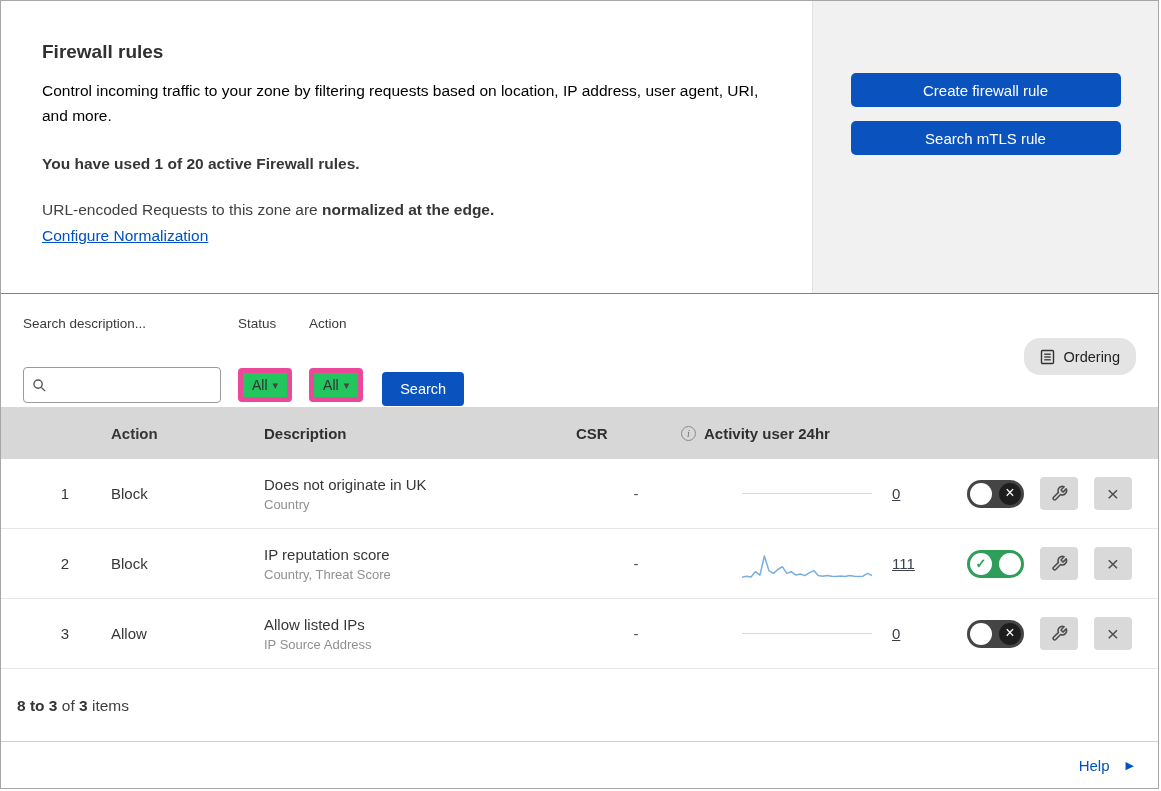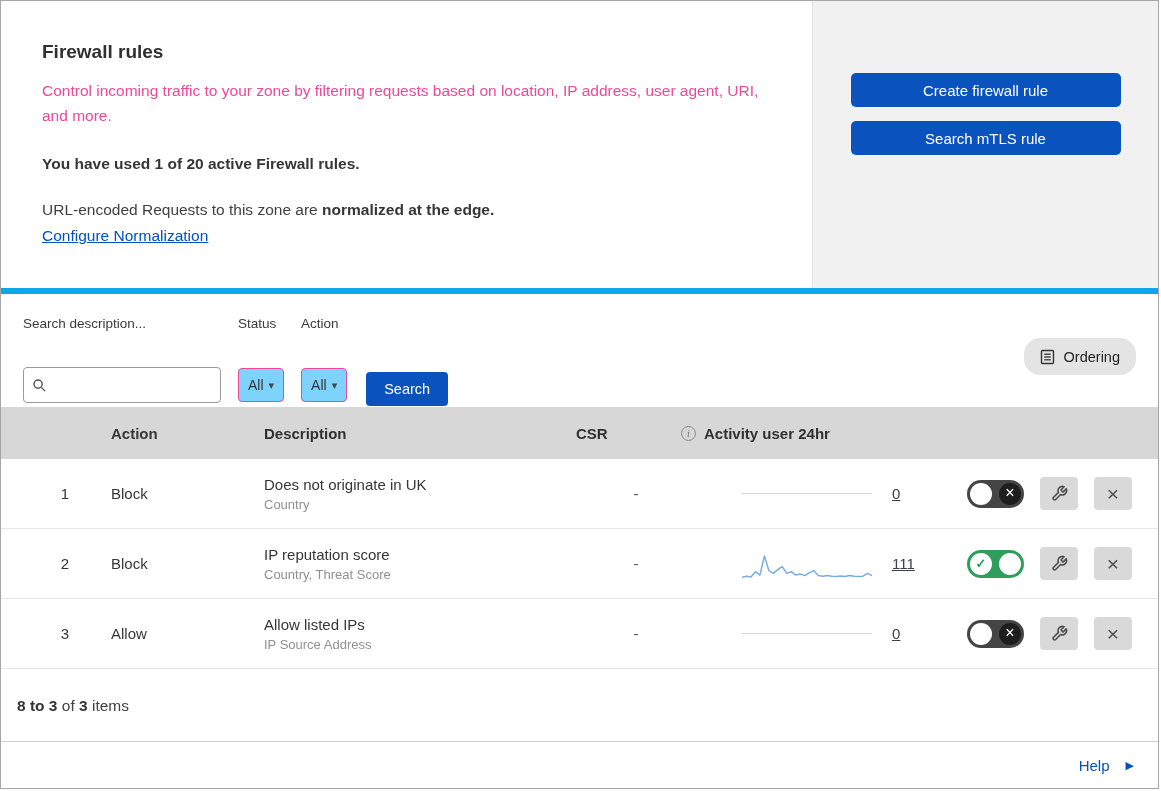--- a/index.html
+++ b/index.html
@@ -12,29 +12,29 @@
     width: 1159px;
     height: 789px;
     border: 1px solid #a6a6a6;
     background: #fff;
     display: flex;
     flex-direction: column;
     overflow: hidden;
   }
 
   
-  .top-card { display: flex; height: 293px; border-bottom: 6px solid #0ea5e9; }
+  .top-card { display: flex; height: 293px; border-bottom: 1px solid #0ea5e9; }
   .top-left { flex: 1; padding: 40px 40px 0 41px; background: #fff; }
   .top-right {
     width: 346px; background: #f1f1f1; border-left: 1px solid #e2e2e2;
     display: flex; flex-direction: column; align-items: center;
     padding-top: 72px; gap: 14px;
   }
   .page-title { font-size: 19px; font-weight: 700; color: #303030; margin-bottom: 16px; }
-  .page-desc { font-size: 15.5px; line-height: 1.6; color: #ec4899; max-width: 725px; }
+  .page-desc { font-size: 15.5px; line-height: 1.6; color: #000000; max-width: 725px; }
   .usage-line { font-size: 15.5px; font-weight: 700; color: #363636; margin-top: 26px; }
   .norm-line { font-size: 15.5px; color: #414141; margin-top: 28px; }
   .norm-line b { color: #363636; }
   .norm-link {
     display: inline-block; margin-top: 8px; font-size: 15.5px;
     color: #0051c3; text-decoration: underline; cursor: pointer;
   }
   .blue-btn {
     width: 270px; height: 34px; background: #0a53be; color: #fff;
     border: none; border-radius: 5px; font-size: 15px; cursor: pointer;
@@ -47,21 +47,21 @@
   .fgroup-label { font-size: 13.5px; color: #3b3b3b; margin-bottom: 7px; }
   .search-box {
     width: 198px; height: 36px; border: 1px solid #9a9a9a; border-radius: 4px;
     display: flex; align-items: center; padding: 0 8px; background: #fff;
   }
   .search-box input {
     border: none; outline: none; flex: 1; font-size: 14px; margin-left: 6px;
     font-family: "Liberation Sans", sans-serif; min-width: 0;
   }
   .select-box {
-    height: 34px; border: 1px solid #ec4899; border-radius: 4px; background: #7dd3fc;
+    height: 34px; border: 5px solid #ec4899; border-radius: 4px; background: #22c55e;
     display: flex; align-items: center; gap: 5px; padding: 0 9px;
     font-size: 14px; color: #333; cursor: pointer; margin-top: 1px;
   }
   .chevron { font-size: 11px; color: #444; }
   .search-btn {
     height: 34px; padding: 0 18px; background: #0a53be; color: #fff; border: none;
     border-radius: 4px; font-size: 14.5px; cursor: pointer; align-self: flex-end;
     margin-bottom: 1px; margin-left: 2px; font-family: "Liberation Sans", sans-serif;
   }
   .ordering-btn {

